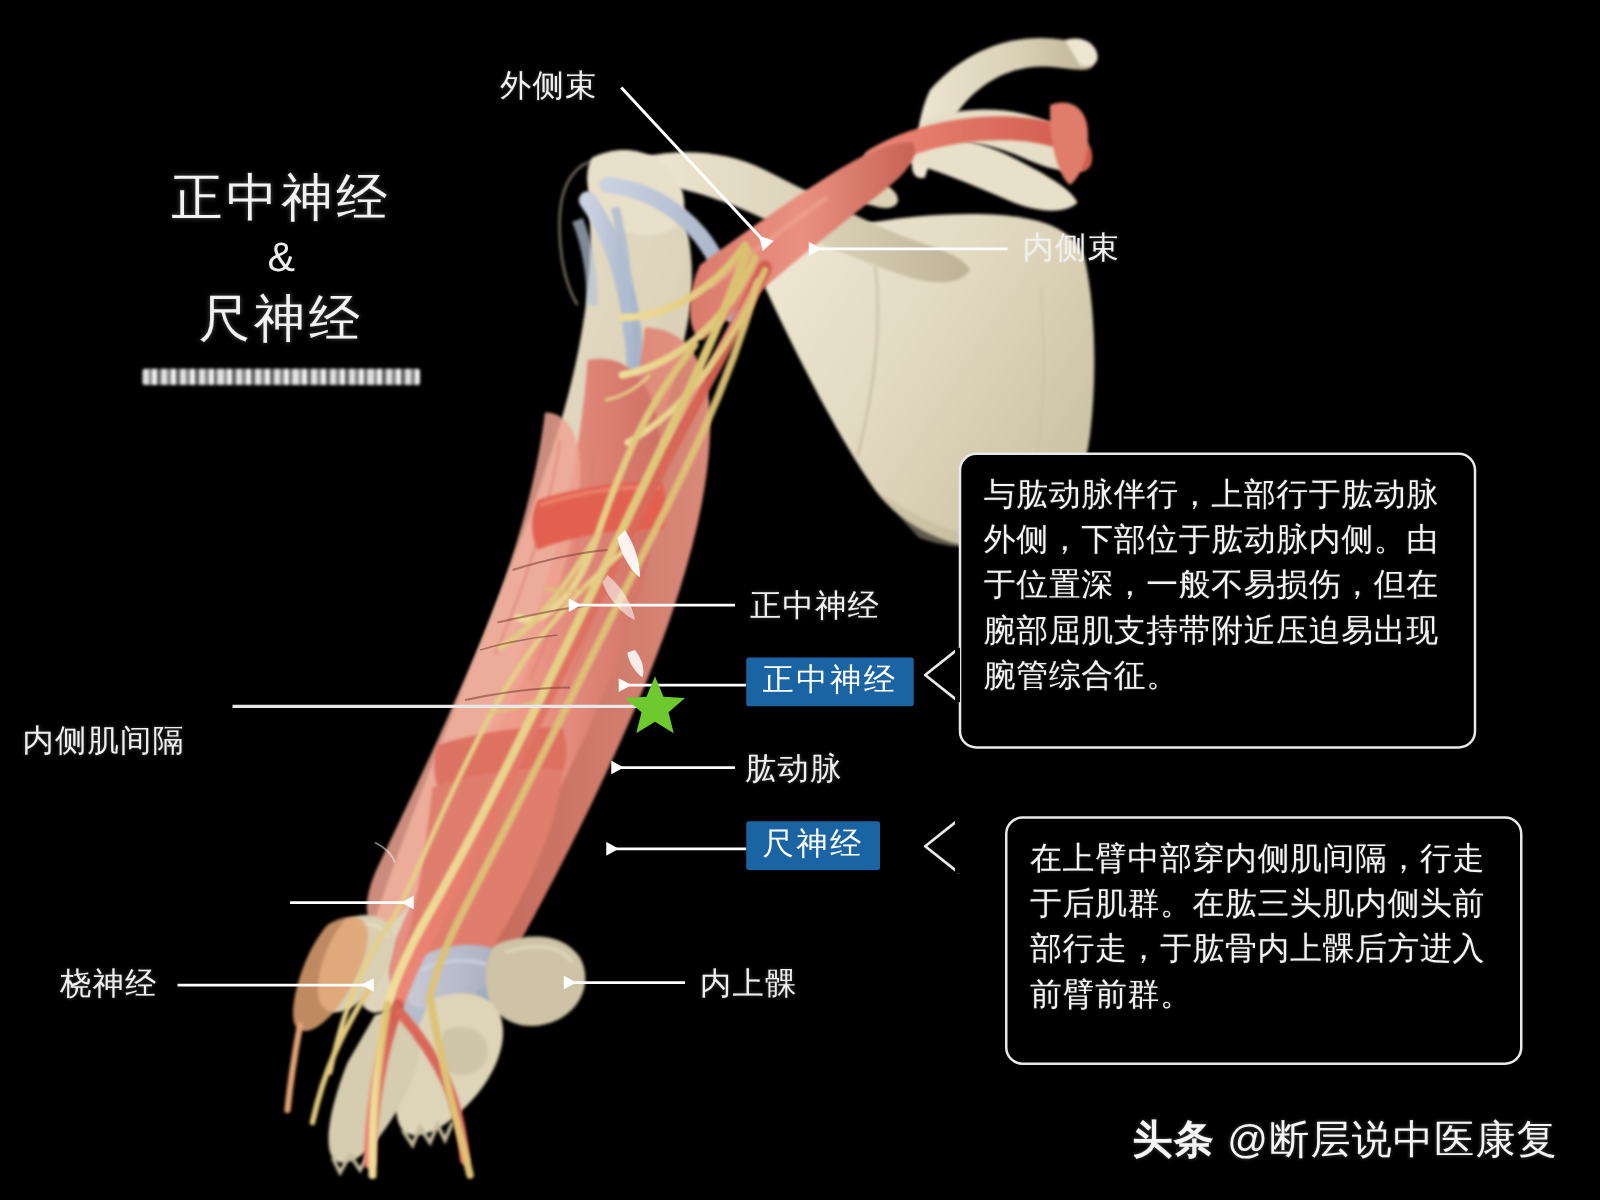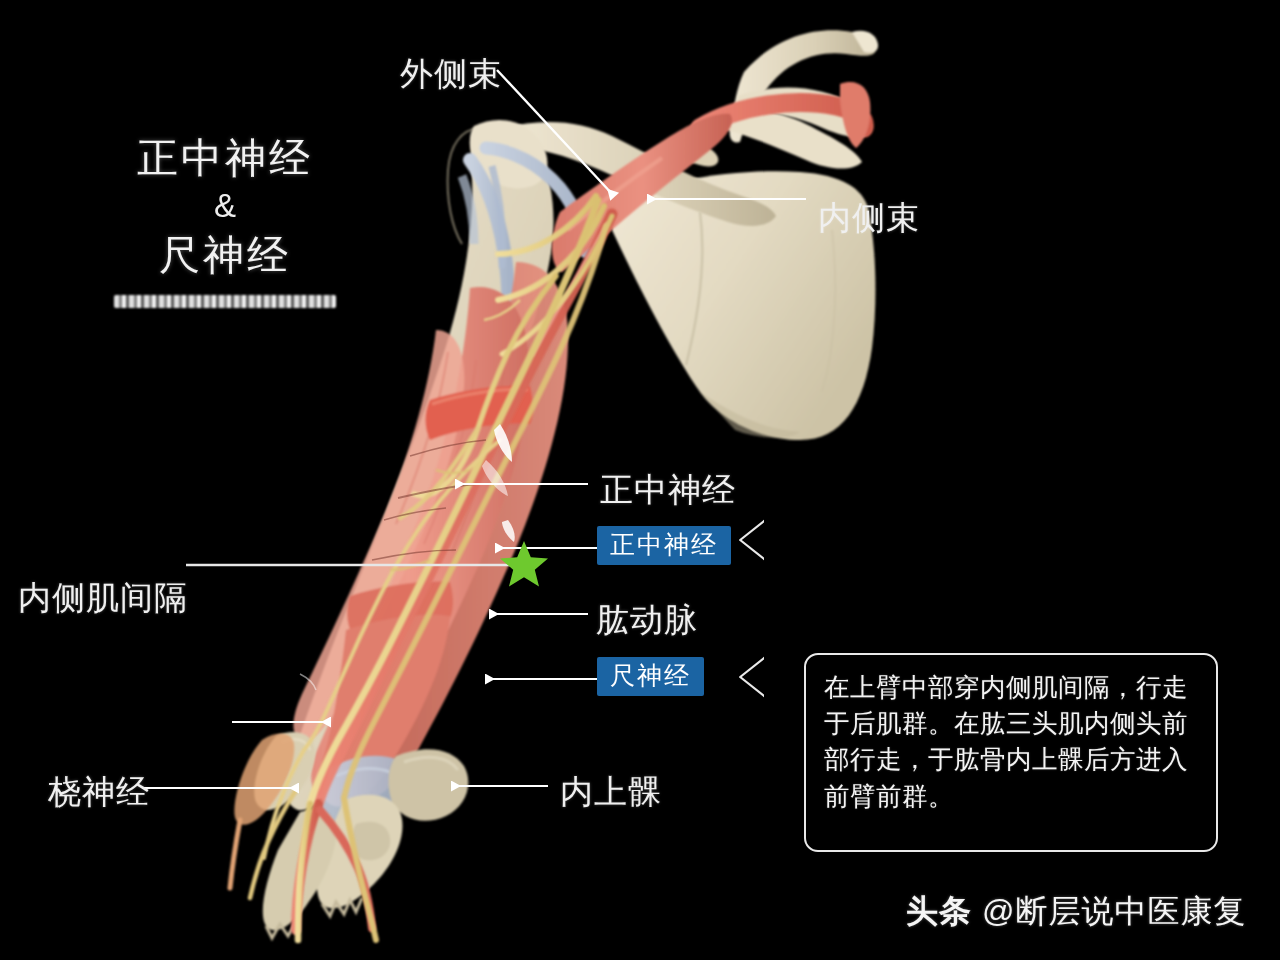--- a/index.html
+++ b/index.html
@@ -26,21 +26,21 @@
     background:
       repeating-linear-gradient(90deg,
         rgba(255,255,255,.88) 0px, rgba(255,255,255,.88) 5px,
         rgba(235,235,235,.55) 5px, rgba(235,235,235,.55) 8px,
         rgba(255,255,255,.95) 8px, rgba(255,255,255,.95) 12px,
         rgba(200,200,200,.45) 12px, rgba(200,200,200,.45) 15px);
     filter:blur(1.1px);
   }
 
   
-  .lbl{position:absolute;font-size:33px;color:#f0f0f0;white-space:nowrap;
+  .lbl{position:absolute;font-size:25px;color:#f0f0f0;white-space:nowrap;
        text-shadow:0 0 3px rgba(255,255,255,.3);letter-spacing:1px;}
 
   
   #leaders{position:absolute;left:0;top:0;width:1280px;height:960px;pointer-events:none;}
 
   
   .badge{
     position:absolute;background:#1b64a3;color:#ffffff;
     font-size:25px;letter-spacing:2px;padding:6px 13px 8px;
     border-radius:2px;white-space:nowrap;line-height:1;
@@ -351,34 +351,37 @@
   </svg>
 
   <div class="title-block">
     <div class="title-line">正中神经</div>
     <div class="title-amp">&amp;</div>
     <div class="title-line">尺神经</div>
     <div class="redacted"></div>
   </div>
 
   <div class="lbl" style="left:400px;top:52px;">外侧束</div>
-  <div class="lbl" style="left:818px;top:196px;font-family:Liberation Serif, serif;">内侧束</div>
+  <div class="lbl" style="left:818px;top:181px;font-family:Liberation Serif, serif;">内侧束</div>
   <div class="lbl" style="left:600px;top:468px;">正中神经</div>
   <div class="lbl" style="left:596px;top:598px;text-align:center;">肱动脉</div>
   <div class="lbl" style="left:18px;top:576px;">内侧肌间隔</div>
   <div class="lbl" style="left:48px;top:770px;">桡神经</div>
   <div class="lbl" style="left:560px;top:770px;text-align:right;">内上髁</div>
 
   <svg style="position:absolute;left:498px;top:538px;width:52px;height:52px;" viewBox="0 0 52 52">
     <polygon points="26,3 32.8,19.3 50,20.4 36.8,31.7 41,48.5 26,39.3 11,48.5 15.2,31.7 2,20.4 19.2,19.3" fill="#6ec92e"></polygon>
   </svg>
 
   <div class="badge" style="left:597px;top:526px;">正中神经</div>
   <div class="badge" style="left:597px;top:657px;">尺神经</div>
 
+  <div class="callout" style="left:767px;top:362px;width:414px;height:237px;">
+    <p>与肱动脉伴行，上部行于肱动脉外侧，下部位于肱动脉内侧。由于位置深，一般不易损伤，但在腕部屈肌支持带附近压迫易出现 腕管综合征。</p>
+  </div>
   <svg class="tail" style="left:738px;top:518px;" viewBox="0 0 32 48">
     <path d="M31,1 L2,24 L31,47" fill="#000" stroke="#e9e9e9" stroke-width="2.4" stroke-linejoin="round" stroke-linecap="round"></path>
     <rect x="28" y="0" width="6" height="48" fill="#000"></rect>
   </svg>
 
   <div class="callout" style="left:804px;top:653px;width:414px;height:199px;">
     <p>在上臂中部穿内侧肌间隔，行走于后肌群。在肱三头肌内侧头前部行走，于肱骨内上髁后方进入前臂前群。</p>
   </div>
   <svg class="tail" style="left:738px;top:655px;" viewBox="0 0 32 48">
     <path d="M31,1 L2,24 L31,47" fill="#000" stroke="#e9e9e9" stroke-width="2.4" stroke-linejoin="round" stroke-linecap="round"></path>

